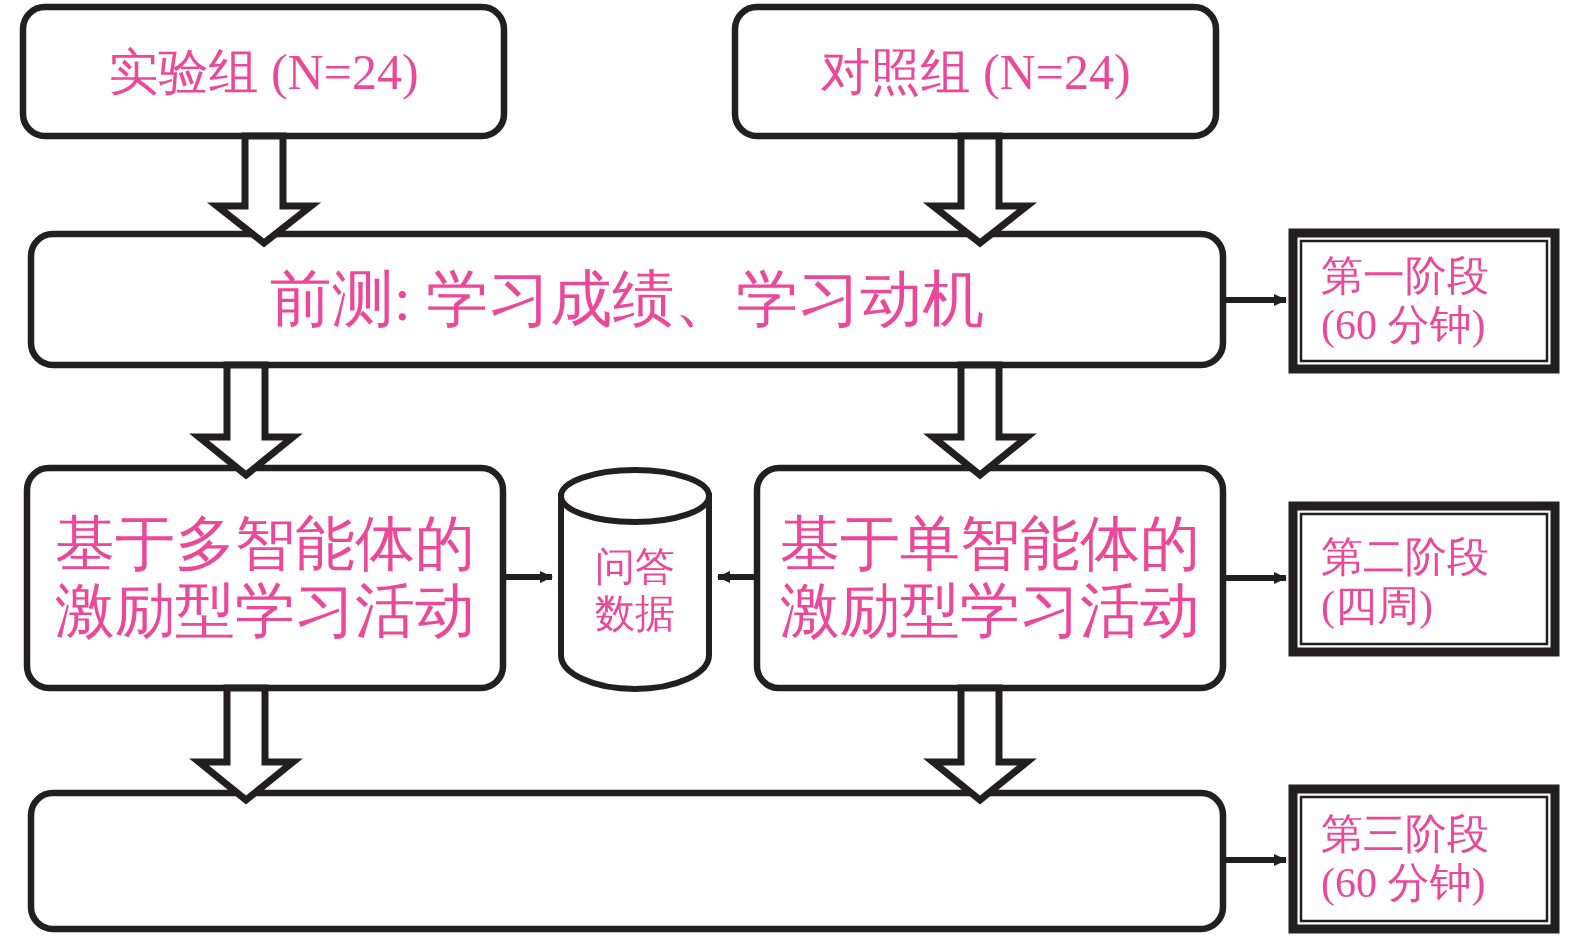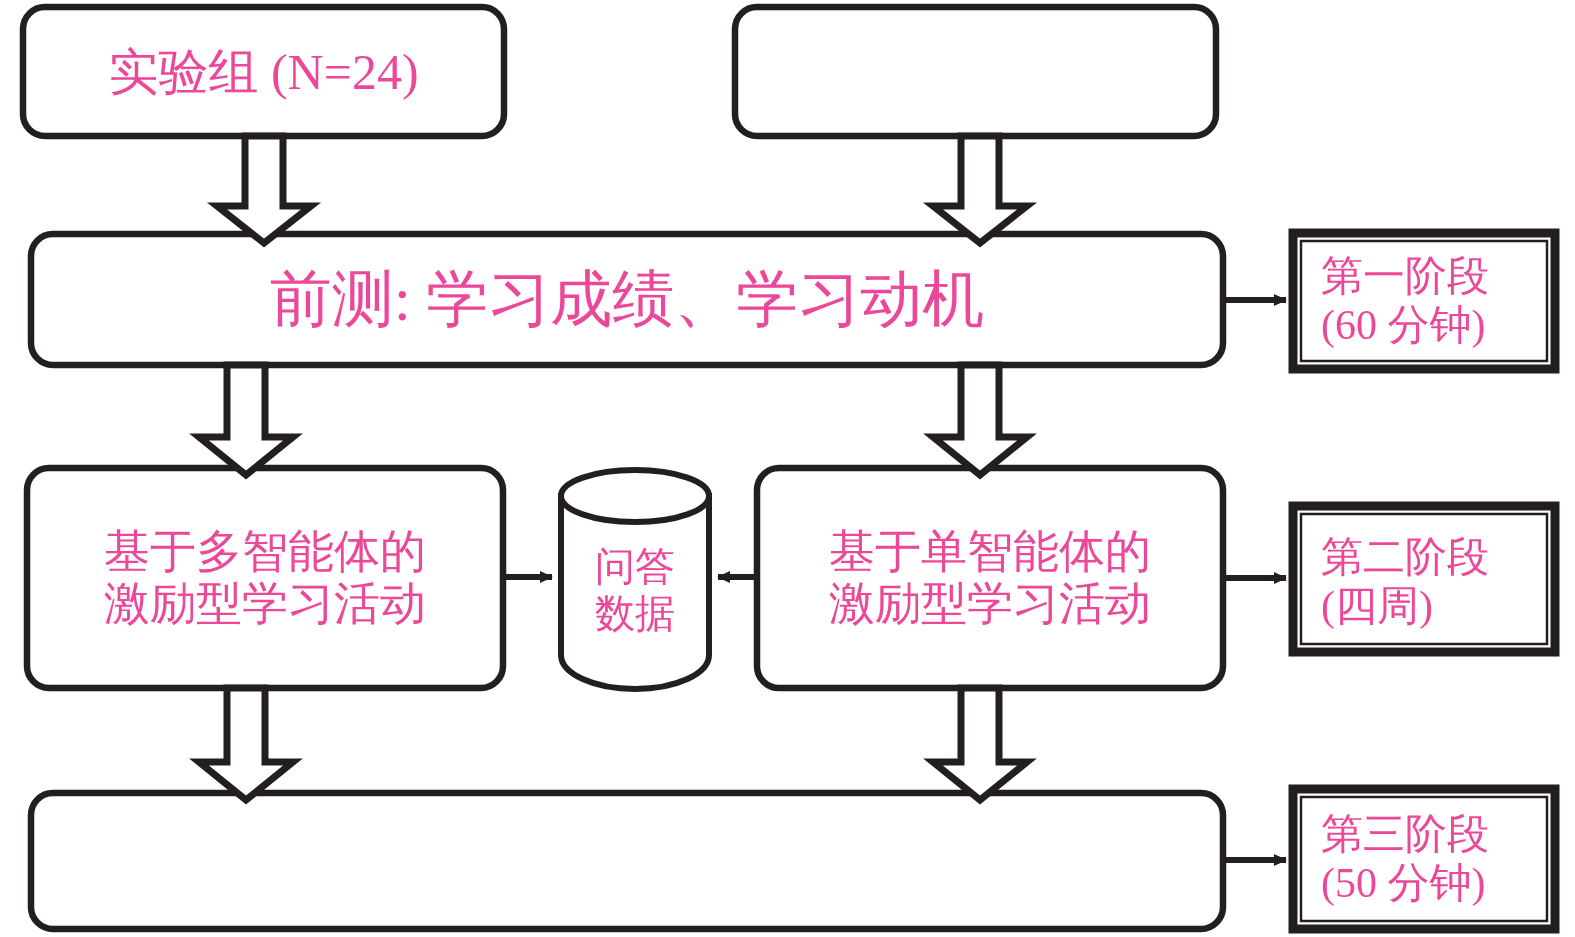--- a/index.html
+++ b/index.html
@@ -33,21 +33,21 @@
     justify-content: center;
     text-align: center;
     color: #ec4899;
     font-family: "Liberation Serif", "DejaVu Serif", serif;
     line-height: 1.12;
     white-space: pre-line;
     pointer-events: none;
   }
   .t-group   { font-size: 50px; }
   .t-test    { font-size: 62px; }
-  .t-activity{ font-size: 46px; }
+  .t-activity{ font-size: 60px; }
   .t-db      { font-size: 40px; line-height: 1.18; }
   .t-stage   {
     font-size: 42px;
     line-height: 1.16;
     align-items: center;
     justify-content: flex-start;
     text-align: left;
     padding-left: 8px;
     box-sizing: border-box;
     margin-left: 12px;
@@ -120,41 +120,42 @@
 
     <line x1="1223" y1="300" x2="1286" y2="300" stroke="#231f20" stroke-width="6" marker-end="url(#solidArrowR)"></line>
 
     <line x1="1223" y1="578" x2="1286" y2="578" stroke="#231f20" stroke-width="6" marker-end="url(#solidArrowR)"></line>
 
     <line x1="1223" y1="860" x2="1286" y2="860" stroke="#231f20" stroke-width="6" marker-end="url(#solidArrowR)"></line>
   </svg>
 
   <div class="node-text t-group" style="left:23px; top:7px; width:481px; height:129px;">实验组 (N=24)</div>
 
+  <div class="node-text t-group" style="left:735px; top:7px; width:481px; height:129px;">对照组 (N=24)</div>
 
   <div class="node-text t-test" style="left:31px; top:234px; width:1192px; height:131px;">前测: 学习成绩、学习动机</div>
 
   <div class="node-text t-activity" style="left:27px; top:468px; width:476px; height:220px;">基于多智能体的
 激励型学习活动</div>
 
   <div class="node-text t-activity" style="left:757px; top:468px; width:466px; height:220px;">基于单智能体的
 激励型学习活动</div>
 
   <div class="node-text t-db" style="left:561px; top:500px; width:148px; height:180px;">问答
 数据</div>
 
 
   <div class="node-text t-stage" style="left:1301px; top:241px; width:246px; height:120px;">第一阶段
 (60 分钟)</div>
 
   <div class="node-text t-stage" style="left:1301px; top:514px; width:246px; height:136px;">第二阶段
 (四周)</div>
 
   <div class="node-text t-stage" style="left:1301px; top:797px; width:246px; height:124px;">第三阶段
-(50 分钟)</div>
+(60 分钟)</div>
 
   <div class="hit" style="left:23px; top:7px; width:481px; height:129px;"></div>
   <div class="hit" style="left:735px; top:7px; width:481px; height:129px;"></div>
   <div class="hit" style="left:31px; top:234px; width:1192px; height:131px;"></div>
   <div class="hit" style="left:27px; top:468px; width:476px; height:220px;"></div>
   <div class="hit" style="left:757px; top:468px; width:466px; height:220px;"></div>
   <div class="hit" style="left:561px; top:470px; width:148px; height:220px;"></div>
   <div class="hit" style="left:31px; top:793px; width:1192px; height:136px;"></div>
   <div class="hit" style="left:1293px; top:233px; width:262px; height:136px;"></div>
   <div class="hit" style="left:1293px; top:506px; width:262px; height:146px;"></div>

